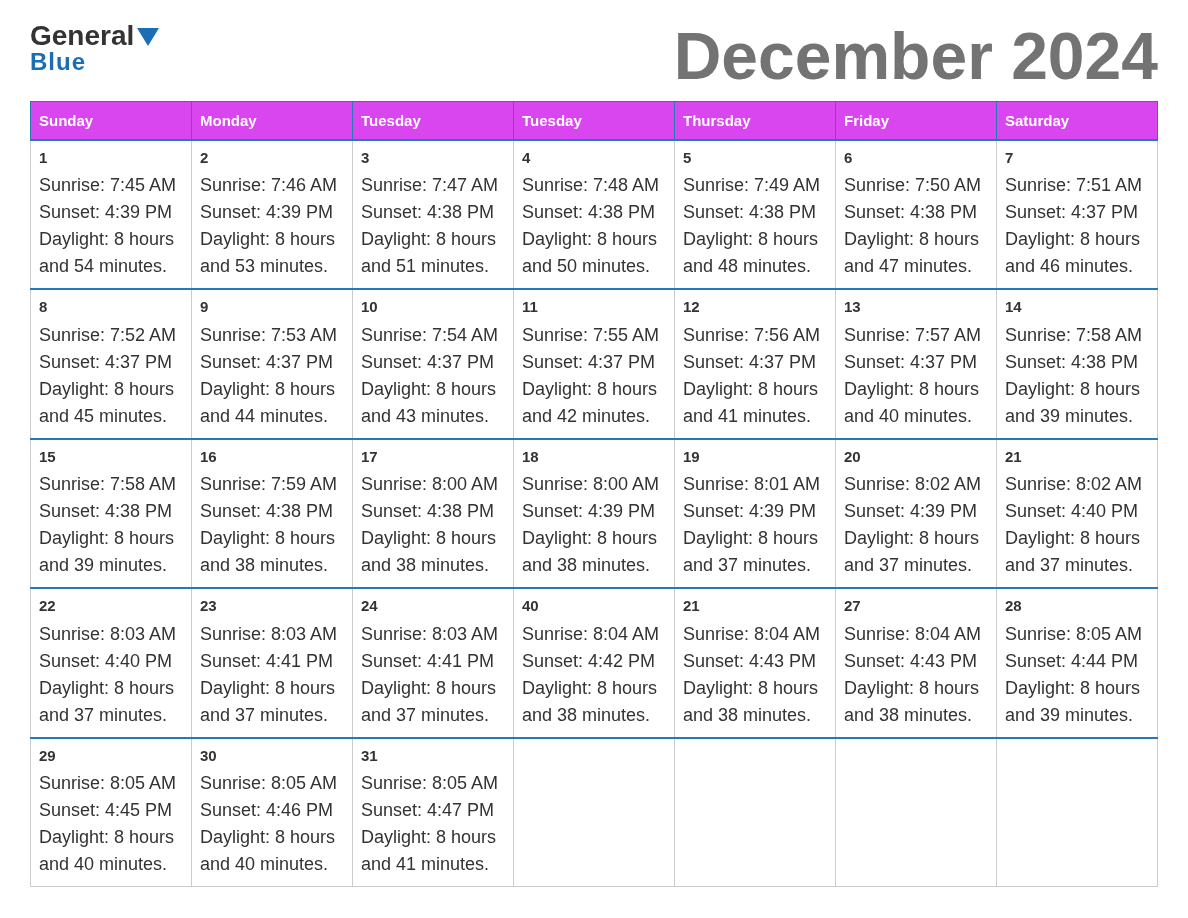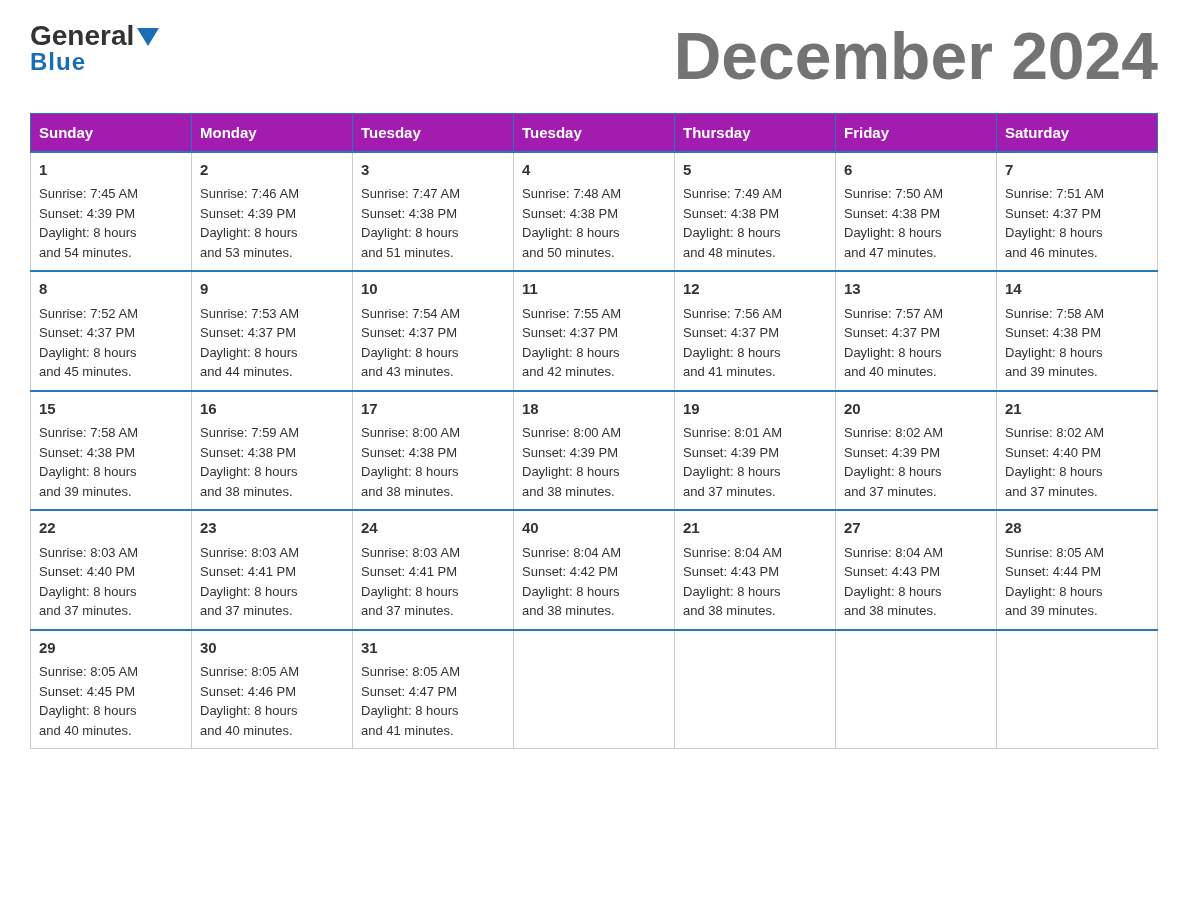--- a/index.html
+++ b/index.html
@@ -8,21 +8,21 @@
       background: #fff;
       color: #333;
       padding: 20px 30px;
       width: 1188px;
       min-height: 918px;
     }
     .header-area {
       display: flex;
       justify-content: space-between;
       align-items: flex-start;
-      margin-bottom: 20px;
+      margin-bottom: 8px;
     }
     .logo {
       display: flex;
       flex-direction: column;
       align-items: flex-start;
     }
     .logo-text {
       font-size: 28px;
       font-weight: bold;
       color: #333;
@@ -47,21 +47,21 @@
       font-size: 20px;
       color: #555;
       margin-top: 4px;
     }
     .calendar-table {
       width: 100%;
       border-collapse: collapse;
       border: 1px solid #aaa;
     }
     .calendar-table th {
-      background-color: #a21caf;
+      background-color: #d946ef;
       color: #fff;
       font-size: 15px;
       font-weight: bold;
       padding: 10px 8px;
       text-align: left;
       border: 1px solid #2878b8;
     }
     .calendar-table td {
       vertical-align: top;
       padding: 6px 8px 8px 8px;
@@ -74,21 +74,21 @@
     .calendar-table tr td {
       border-top: 2px solid #2878b8;
     }
     .day-num {
       font-size: 15px;
       font-weight: bold;
       display: block;
       margin-bottom: 3px;
     }
     .day-info {
-      font-size: 13px;
+      font-size: 18px;
       color: #333;
     }
     .empty-cell {
       background: #fff;
     }
   </style>
 </head>
 <body>
 
 <div class="header-area">

